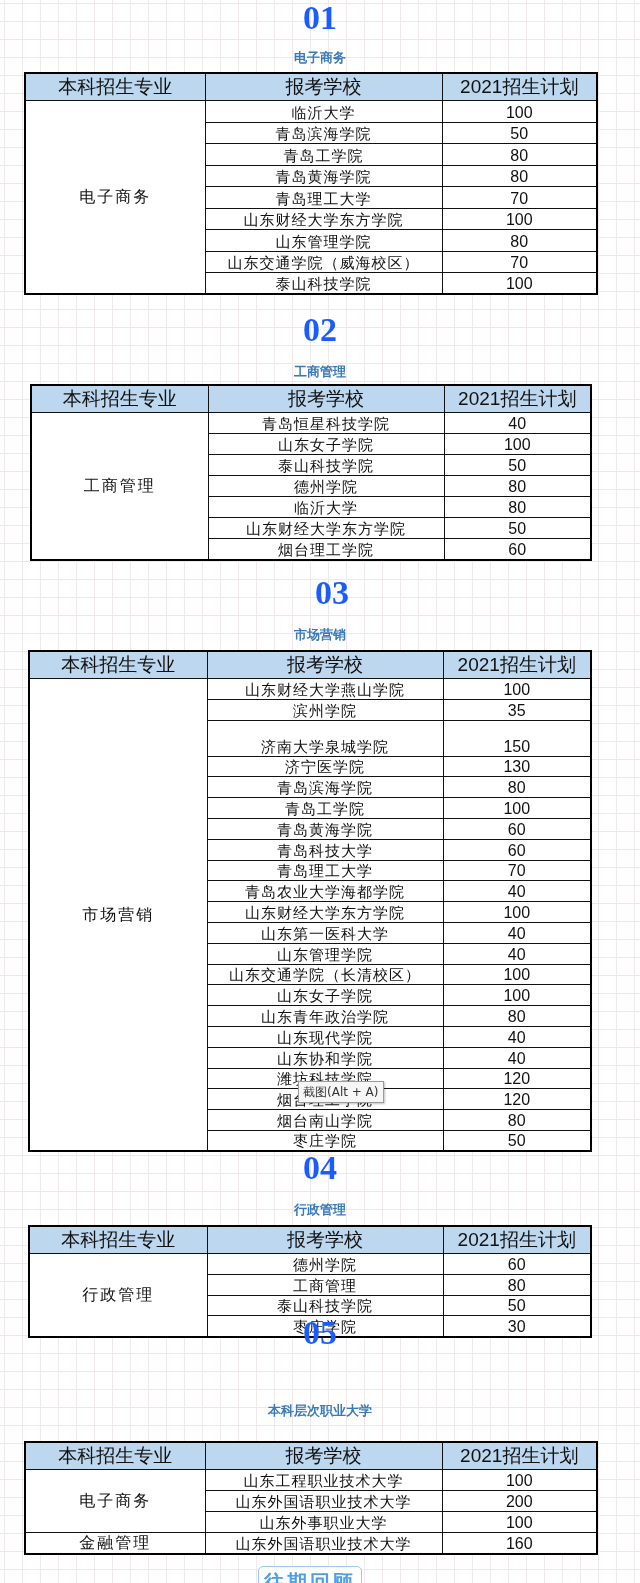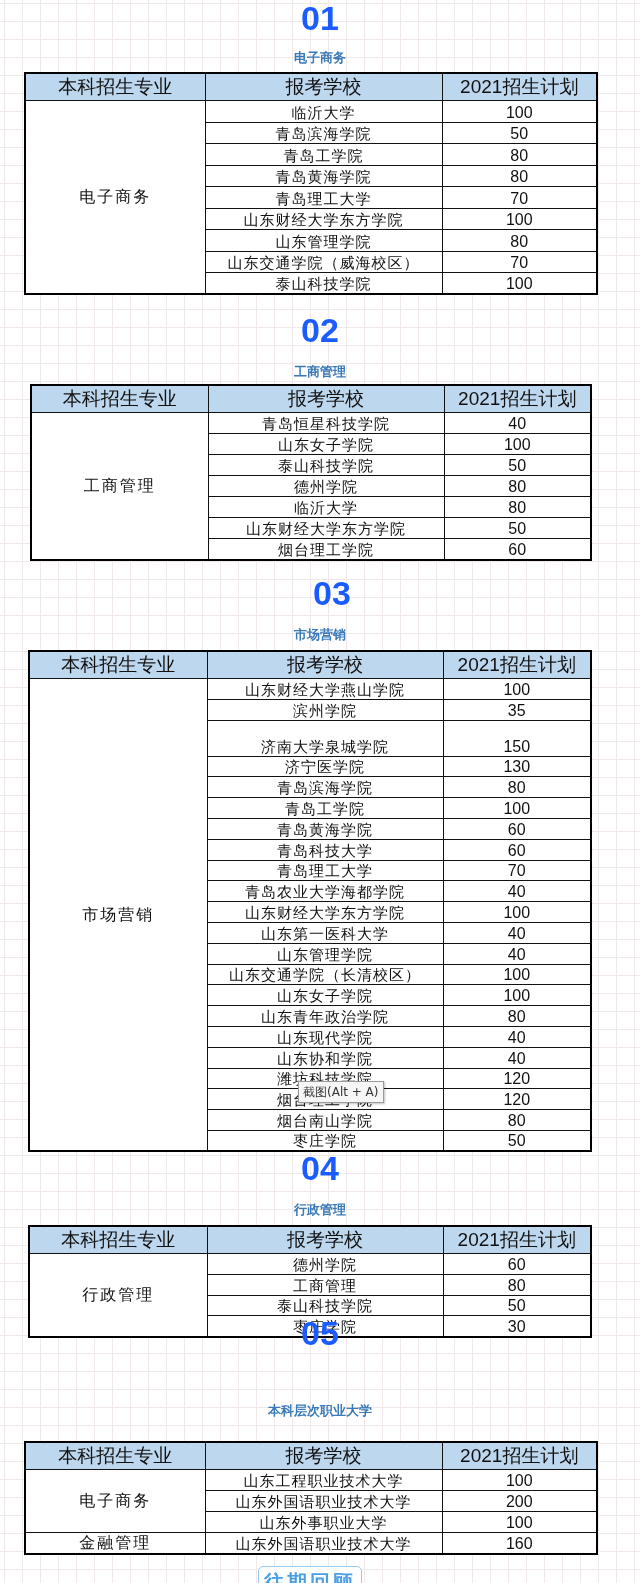--- a/index.html
+++ b/index.html
@@ -8,21 +8,21 @@
     background-color: #ffffff;
     background-image:
       linear-gradient(to right, #f1e8ea 1px, transparent 1px),
       linear-gradient(to bottom, #f1e8ea 1px, transparent 1px);
     background-size: 18px 18px;
     background-position: 4px 3px;
     font-family: "DejaVu Sans", sans-serif;
   }
   .sec-num {
     position: absolute; left: 0; width: 640px; text-align: center;
-    font-family: Liberation Sans, sans-serif; font-weight: bold;
+    font-family: Liberation Serif, serif; font-weight: bold;
     font-size: 34px; color: #1a5cff; line-height: 36px;
   }
   .sec-sub {
     position: absolute; left: 0; width: 640px; text-align: center;
     font-size: 13px; font-weight: bold; color: #3a7ab8; line-height: 16px;
   }
   table.plan {
     position: absolute; border-collapse: collapse; table-layout: fixed;
     border: 2px solid #000000; background: #fff;
     font-family: "DejaVu Serif", serif;

